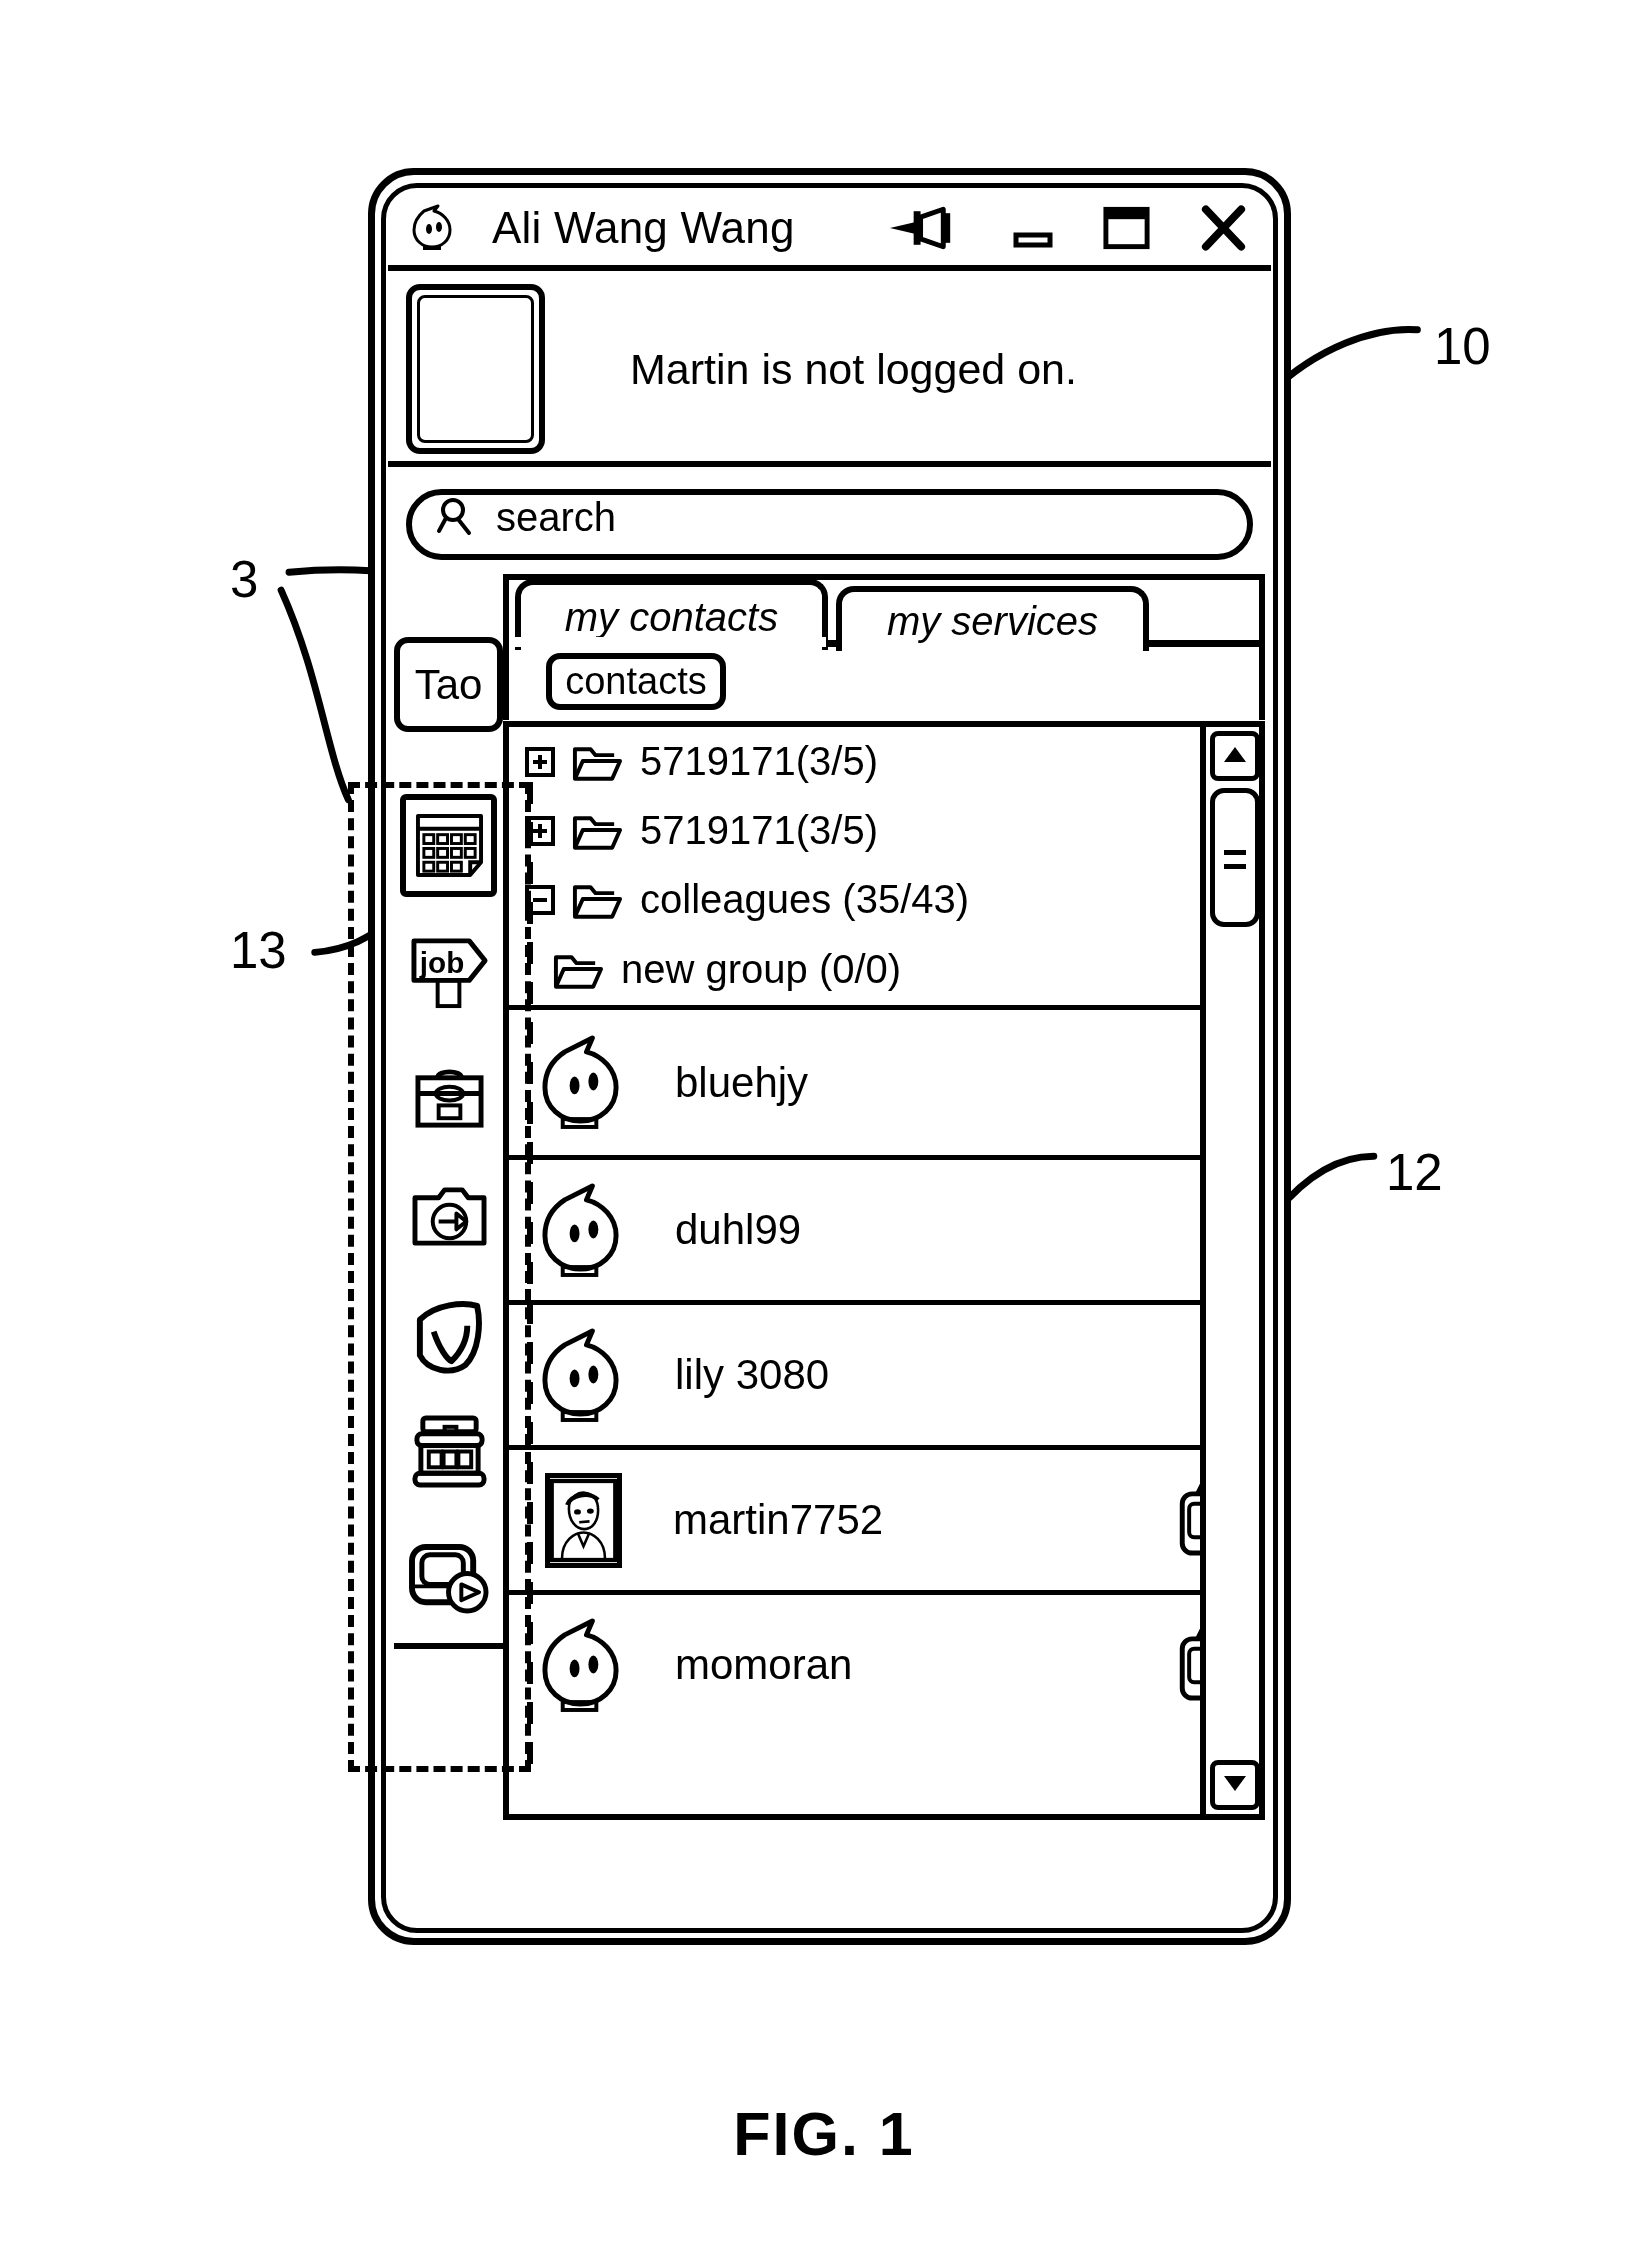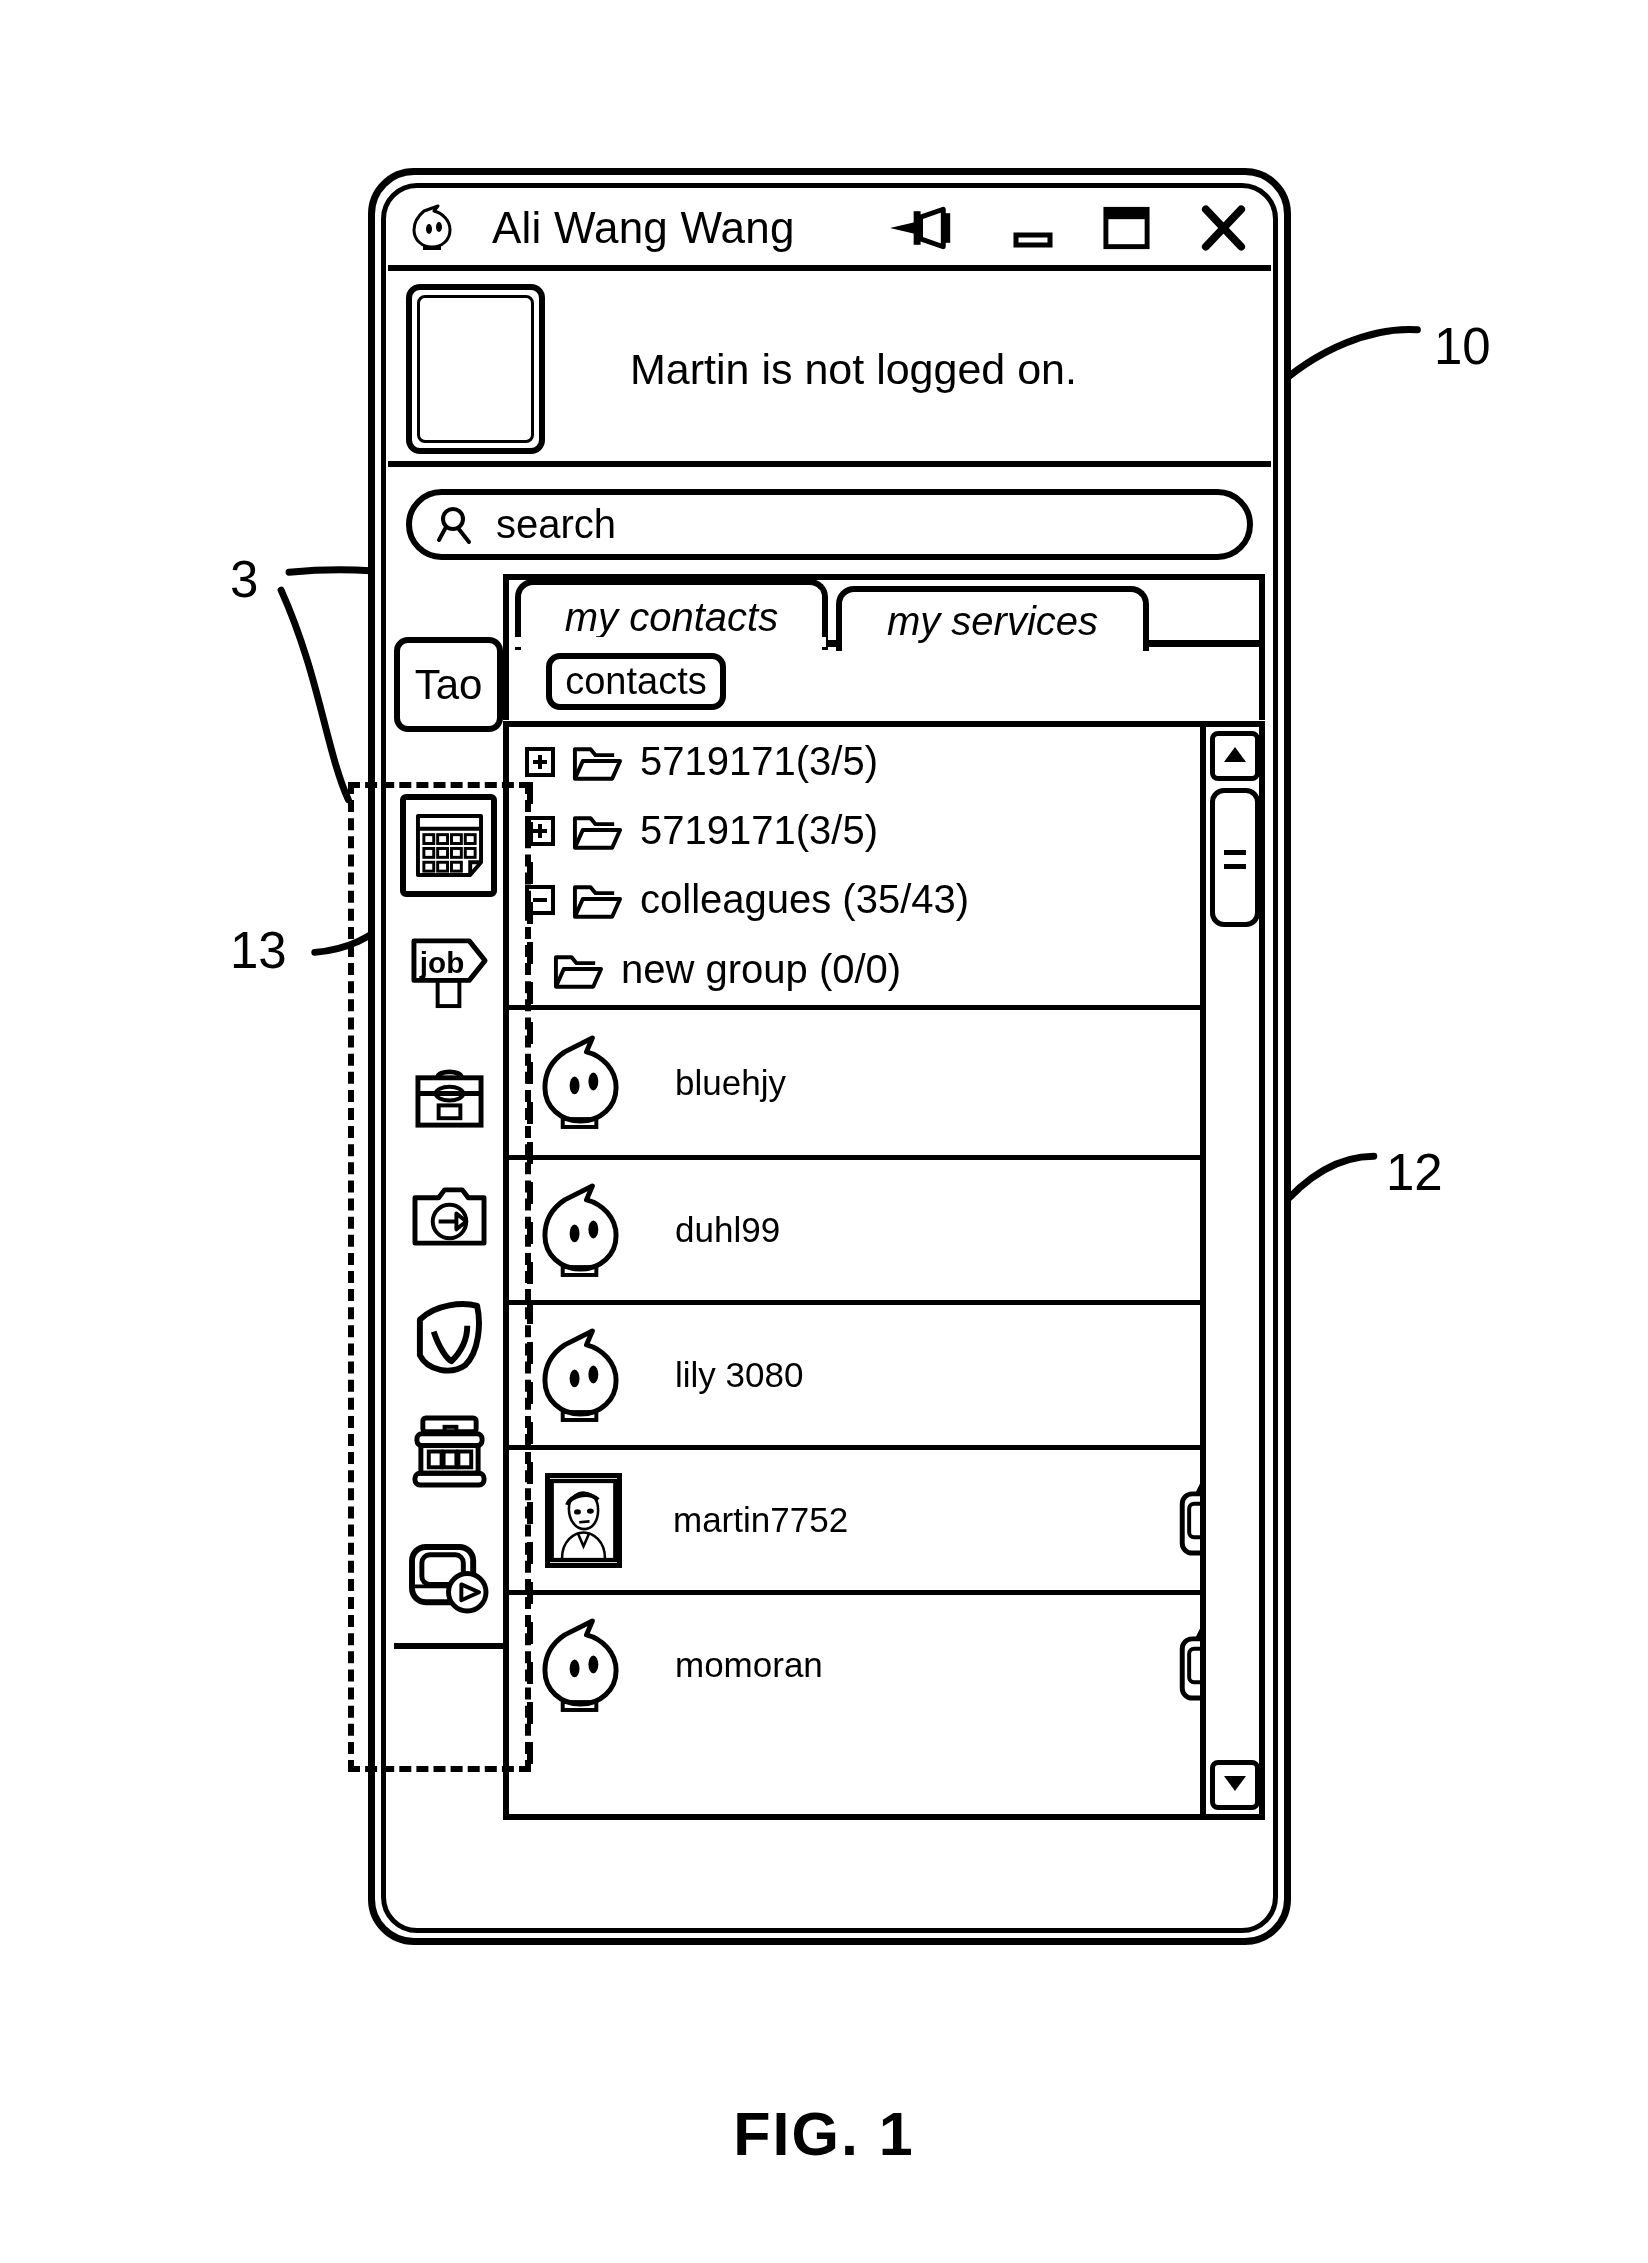--- a/index.html
+++ b/index.html
@@ -102,21 +102,21 @@
   #search-field {
     position: absolute;
     left: 406px;
     top: 489px;
     width: 847px;
     height: 71px;
     border: 6px solid #000;
     border-radius: 38px;
     box-sizing: border-box;
     display: flex;
-    align-items: center;
+    align-items: flex-start;
     padding-left: 24px;
     background: #fff;
   }
   #search-placeholder {
     font-size: 40px;
     margin-left: 20px;
     white-space: nowrap;
   }
 
   
@@ -271,21 +271,21 @@
   
   .contact-row {
     display: flex;
     align-items: center;
     height: 145px;
     padding-left: 30px;
     box-sizing: border-box;
   }
   .contact-row + .contact-row { border-top: 5px solid #000; }
   .contact-name {
-    font-size: 35px;
+    font-size: 42px;
     margin-left: 51px;
     white-space: nowrap;
   }
   .row-spacer { flex: 1 1 auto; }
   .mobile-flag { margin-right: 36px; display: flex; align-items: center; }
 
   
   .photo-avatar {
     width: 77px; height: 95px;
     border: 5px solid #000;

